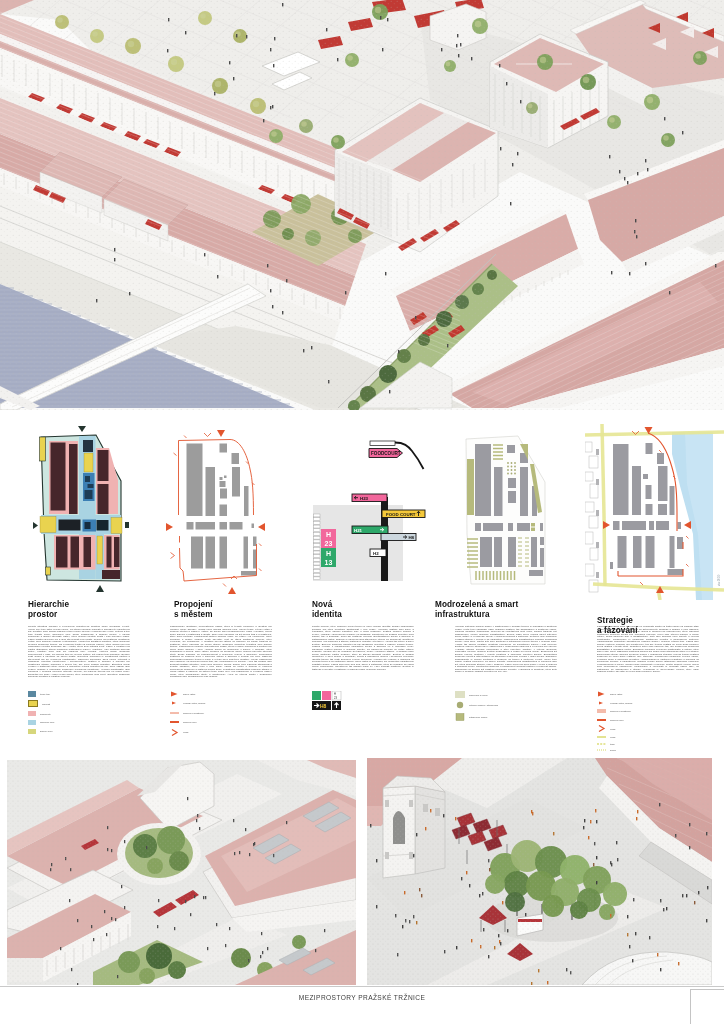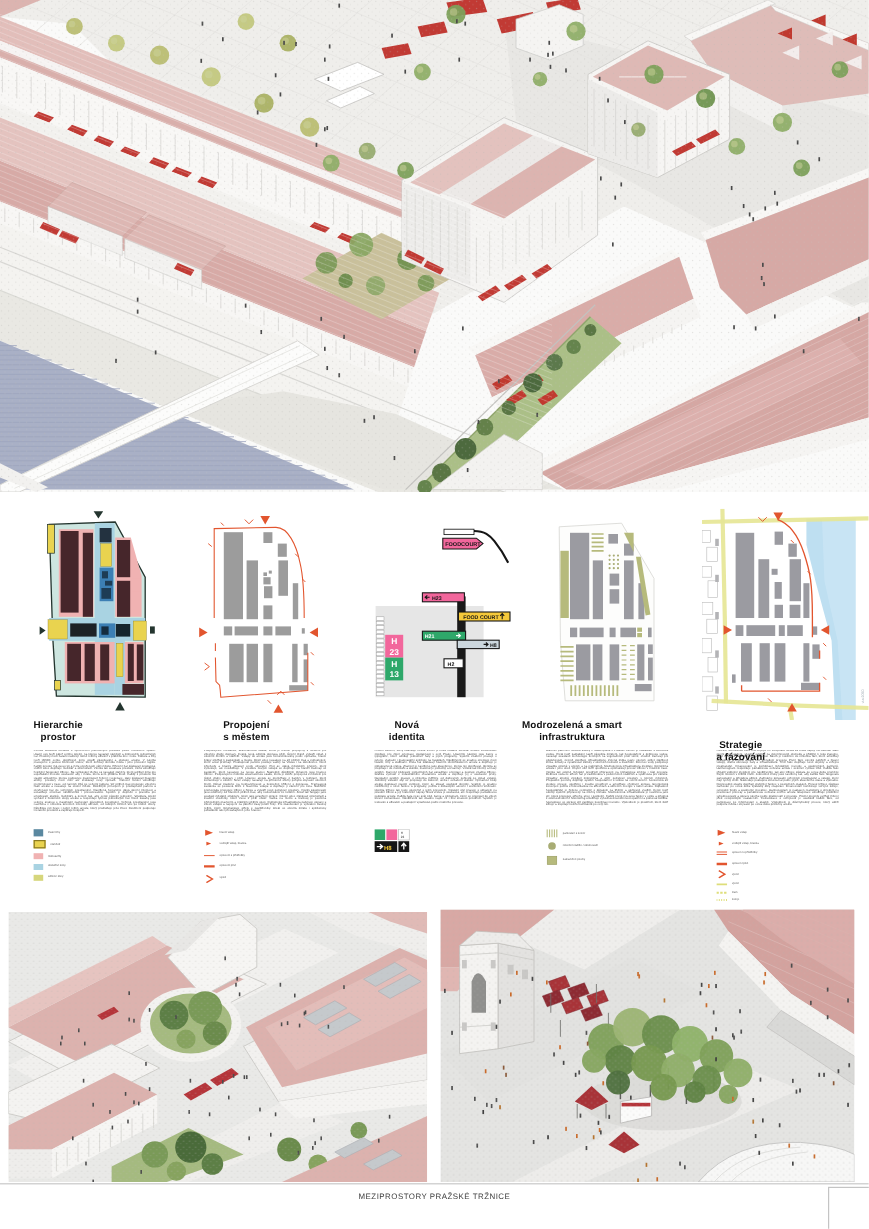--- a/index.html
+++ b/index.html
@@ -1,18 +1,18 @@
 <!DOCTYPE html>
 <html><head>
 <meta charset="utf-8">
 <style>
 html,body{margin:0;padding:0;background:#fff;}
 body{width:724px;height:1024px;position:relative;font-family:"Liberation Sans",sans-serif;overflow:hidden;}
 .abs{position:absolute;}
-h3{font-size:8.2px;line-height:9.6px;margin:0;color:#111;letter-spacing:.1px;text-align:center;}
+h3{font-size:8.2px;line-height:9.6px;margin:0;color:#111;letter-spacing:.1px;}
 .para{font-size:2.3px;line-height:2.5px;color:#3a3a3a;text-align:justify;letter-spacing:0.1px;height:58px;overflow:hidden;}
 .leg{font-size:2.3px;color:#555;}
 .legrow{display:flex;align-items:center;margin-bottom:3.4px;}
 .legrow .sw{width:8px;height:5.5px;margin-right:4px;flex:0 0 auto;}
 .legrow .lb{white-space:nowrap;}
 </style>
 </head>
 <body>
 
 <svg class="abs" style="left:0;top:0" width="724" height="410" viewBox="0 0 724 410">
@@ -972,21 +972,21 @@
 <div class="legrow">
       <span class="sw" style="background:#a9d3e2"></span>
       <span class="lb leg">obslužné zóny</span>
     </div>
 <div class="legrow">
       <span class="sw" style="background:#d6d67c"></span>
       <span class="lb leg">sdílené zóny</span>
     </div>
   </div>
 
-<h3 class="abs" style="left:186px;top:600px">Propojení<br>s městem</h3>
+<h3 class="abs" style="left:174px;top:600px">Propojení<br>s městem</h3>
 
 <div class="para abs" style="left:170px;top:625px;width:102px">Podporujeme městskou, uzavíratelnou osadu, která je těžiště propojený s městem pro všechny druhy dopravy. Ceská nová odlehlá doprava pěší. Území těsně vytváří vztah k okolním čtvrtím a nábřeží. Vstupy do areálu jsou hierarchizovány podle významu, hlavní brány směřují k zastávkám a mostu. Okolí ulice navazuje na síť pěších tras a cyklostezek, které areál protínají. Prostupnost parteru posiluje vazby na Vltavu i na Holešovice. Nové přechody a branky zkracují cesty obyvatel. Plot se stává městským prvkem, který vymezuje, ale neodděluje. V prostoru nových vstupů se doplňuje na nároží tramvaji se zastávím, které navazuje na novou stanici. Následně důležitým tématem jsou hranice tržnice. Podporujeme mobilitu uzavíratelnou osadu, která je dobře propojená s městem pro různé druhy dopravy i pěší. Hranice areálu se proměňuje z bariéry v rozhraní, které komunikuje s okolím. Nové vstupy navazují na přirozené směry pohybu obyvatel okolních čtvrtí. Důraz klademe na bezbariérovost a bezpečné křížení s dopravou. Tramvajová zastávka se posouvá blíže k hlavnímu vstupu a doplňuje ji zázemí pro kola. Nábřežní promenáda propojuje tržnici s řekou a vytváří nové pobytové prostory. Vjezdy zásobování jsou odděleny od hlavních pěších tras, aby nedocházelo ke kolizím. Areál tak funguje jako součást městské struktury, nikoli jako uzavřený okrsek. Okolní ulice získávají stromořadí a kvalitní chodníky, které zvou k pěší chůzi. Vazba na metro a tramvaj je posílena přehledným značením a krátkými pěšími spoji. Cyklistická infrastruktura zahrnuje stojany u všech vstupů a napojení na páteřní trasy podél řeky. Pro zásobování je vyhrazen časový režim, který minimalizuje střety s návštěvníky. Areál se otevírá městu i symbolicky pořádáním akcí přesahujících jeho hranice.</div>
 
 <div class="abs" style="left:170px;top:691px;width:102px">
     <div class="legrow">
       <svg width="9" height="6" style="margin-right:4px">
         <polygon points="1,0.5 1,5.5 7.5,3" fill="#e2552e"></polygon>
       </svg>
       <span class="lb leg">hlavní vstup</span>
     </div>
@@ -1009,21 +1009,21 @@
       <span class="lb leg">oplocení plné</span>
     </div>
 <div class="legrow">
       <svg width="9" height="7" style="margin-right:4px">
         <path d="M2,0.5 L7,3.5 L2,6.5" fill="none" stroke="#e2552e" stroke-width="1.2"></path>
       </svg>
       <span class="lb leg">vjezd</span>
     </div>
   </div>
 
-<h3 class="abs" style="left:324px;top:600px">Nová<br>identita</h3>
+<h3 class="abs" style="left:312px;top:600px">Nová<br>identita</h3>
 
 <div class="para abs" style="left:312px;top:625px;width:102px">Pročtěl úkolem, který nasvzuje novou tržnicí je nová vizuální identita. Zname komunikace zlepšuje pro čtení orientace dostupnost v celé Praze. Hlavními nástroji jsou barvy a typografie, které odlišují jednotlivé haly a jejich programy. Systém značení pracuje s pylony, vlajkami i malovanými symboly na fasádách. Návštěvník se snadno orientuje mezi halami, trhy a službami. Čísla hal zůstávají hlavním identifikátorem areálu a doplňuje je piktogramová vrstva. Značení je navrženo jako stavebnice, kterou lze doplňovat. Identita se propisuje i do mobiliáře a stánků, materiál je jednotný a trvanlivý. Vzniká tak čitelný a hravý systém. Barevné kódování jednotlivých hal usnadňuje orientaci a posiluje značku tržnice. Grafika vychází z industriálního charakteru areálu a doplňuje jej o současné prvky. Navigační systém pracuje s několika měřítky, od dálkových pohledů po detail vstupů. Jednotný vizuální styl se propisuje do tiskovin, webu i označení stánků. Významné body areálu dostávají vlastní symboly, které se stávají součástí identity. Systém je snadno rozšiřitelný o nové funkce a programy, počítá s dočasnými akcemi i sezónními změnami. Identita tržnice tak roste společně s jejím provozem. Vizuální styl pracuje s odkazem na původní tržnici a její historické nápisy. Nová vrstva je současná, ale respektuje památkovou podstatu areálu. Každá hala nese svůj kód, barvu a piktogram, které se propisují do všech úrovní komunikace. Návštěvník tak snadno najde cíl i bez znalosti prostředí. Systém je testován s uživateli a postupně vylaďován podle reálného provozu.</div>
 
 <div class="abs" style="left:312px;top:691px;width:102px"><svg width="30" height="22">
       <rect x="0" y="0" width="9" height="9" fill="#2ea86a"></rect>
       <rect x="10" y="0" width="9" height="9" fill="#f2679c"></rect>
       <rect x="20" y="0" width="9" height="9" fill="#fff" stroke="#999" stroke-width="0.4"></rect>
       <text x="22" y="4" font-size="2.6" fill="#333" font-family="Liberation Sans,sans-serif">H</text>
       <text x="22" y="7.5" font-size="2.6" fill="#333" font-family="Liberation Sans,sans-serif">23</text>
       <rect x="0" y="10" width="19" height="9" fill="#161616"></rect>

